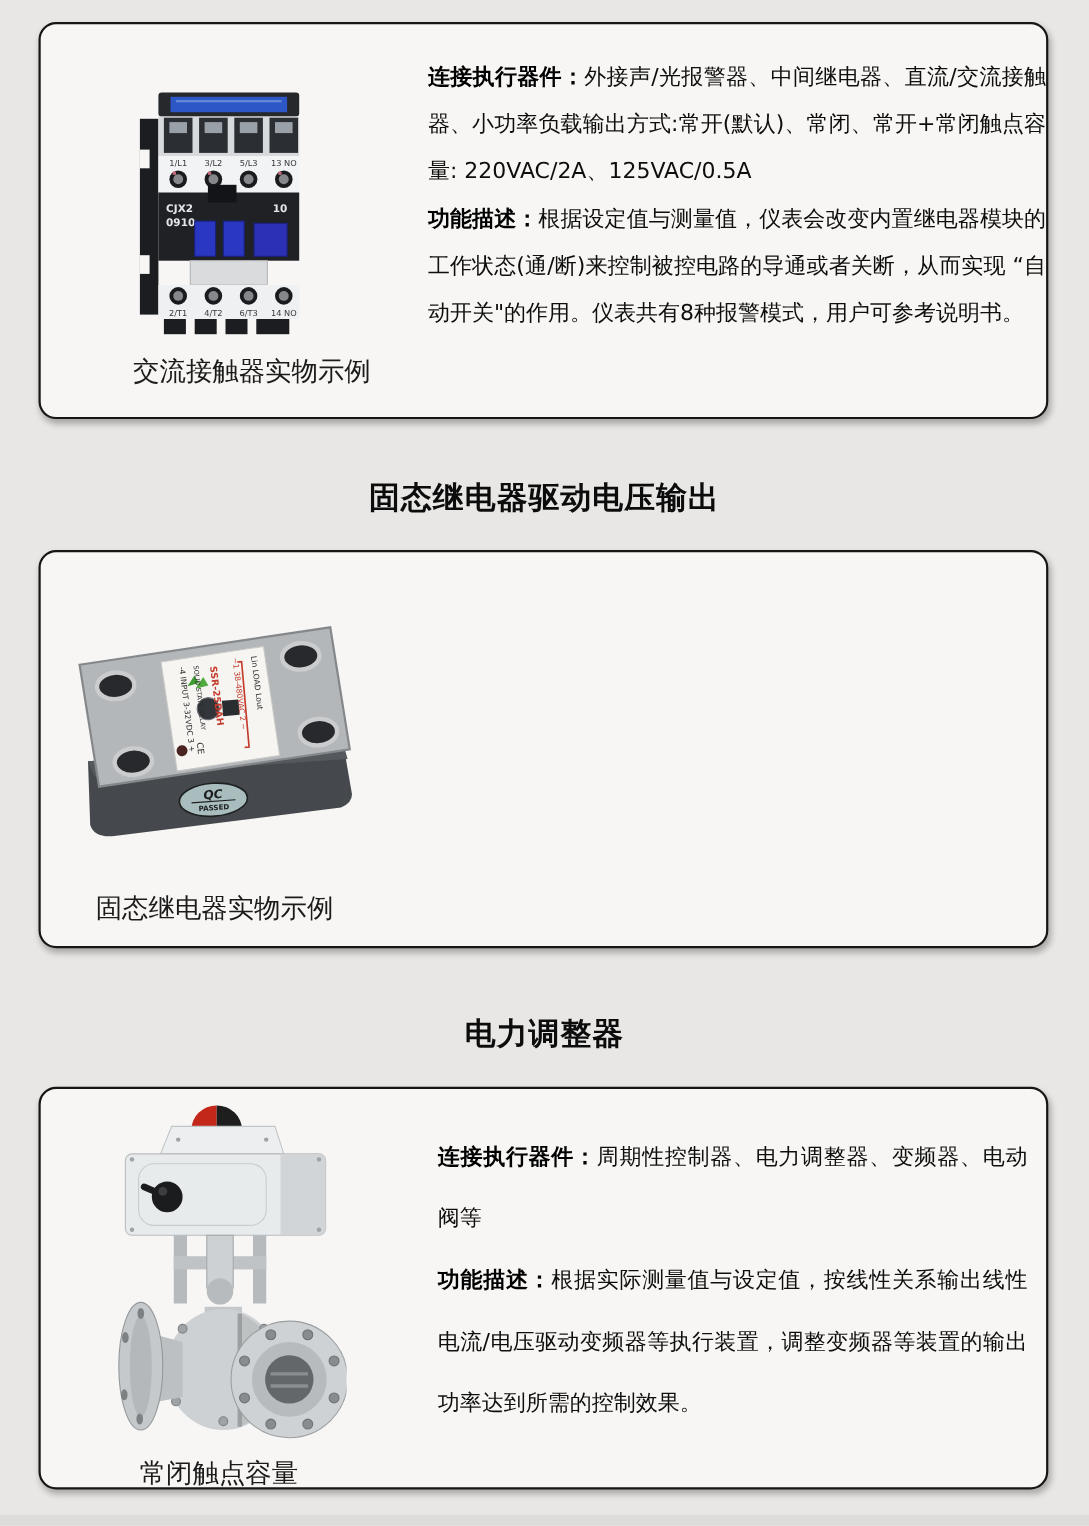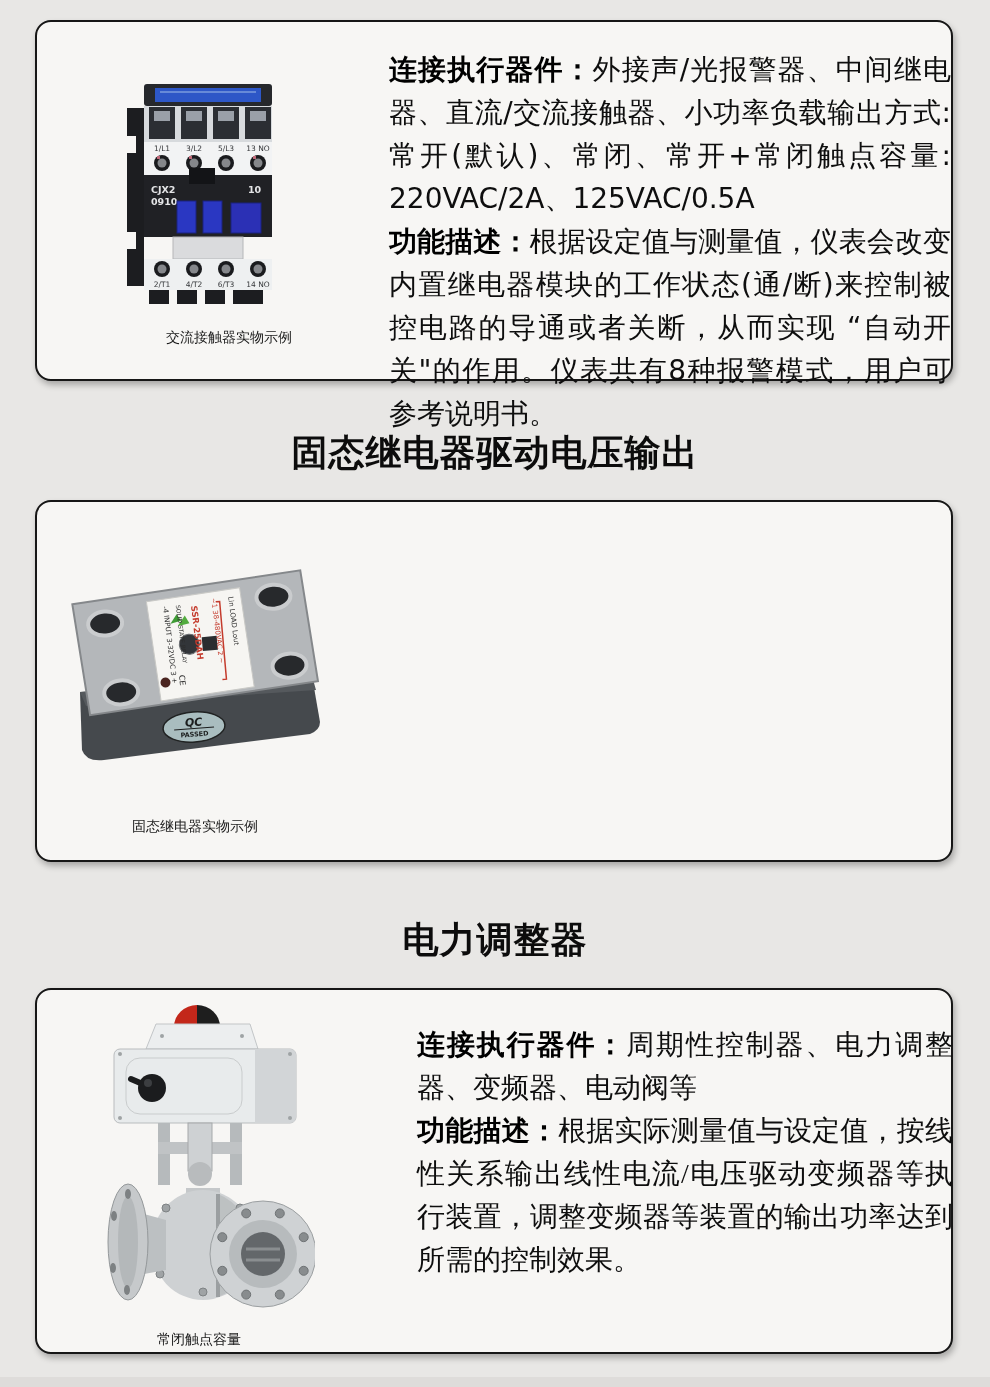--- a/index.html
+++ b/index.html
@@ -3,25 +3,25 @@
 <meta charset="utf-8">
 <style>
   html,body{margin:0;padding:0;background:#e8e7e5;}
   .page{position:relative;width:990px;height:1387px;background:#e8e7e5;
         font-family:"DejaVu Sans",sans-serif;overflow:hidden;}
   .card{position:absolute;left:35px;width:918px;background:#f7f6f4;
         border:2px solid #161616;border-radius:16px;box-sizing:border-box;
         box-shadow:2px 4px 6px rgba(0,0,0,.28);}
   .photo{position:absolute;}
   .photo svg{display:block;width:100%;height:100%;}
-  .caption{position:absolute;font-size:14px;color:#1b1b1b;text-align:center;line-height:28px;}
-  .text{position:absolute;font-size:28px;color:#0e0e0e;text-align:justify;}
+  .caption{position:absolute;font-size:24px;color:#1b1b1b;text-align:center;line-height:28px;}
+  .text{position:absolute;font-size:20px;color:#0e0e0e;text-align:justify;}
   .text p{margin:0;}
   .text b{font-weight:700;color:#000;}
-  .sec-title{position:absolute;left:0;width:100%;text-align:center;font-size:36px;
+  .sec-title{position:absolute;left:0;width:100%;text-align:center;font-size:28px;
              font-weight:600;color:#0c0c0c;letter-spacing:1px;line-height:48px;}
   .bottom-strip{position:absolute;left:0;bottom:0;width:100%;height:10px;background:#dedcda;}
 </style>
 </head>
 <body>
 
 <div class="page">
 
   <div class="card" style="top:20px;height:361px;">
     <div class="photo" style="left:90px;top:60px;width:158px;height:222px;">
@@ -236,20 +236,20 @@
           <circle cx="146.2" cy="292.6" r="4.5" fill="#888c8e" stroke="#6f7375"></circle>
           <circle cx="122.3" cy="268.8" r="4.5" fill="#888c8e" stroke="#6f7375"></circle>
           <circle cx="122.3" cy="235.2" r="4.5" fill="#888c8e" stroke="#6f7375"></circle>
           <circle cx="146.2" cy="211.4" r="4.5" fill="#888c8e" stroke="#6f7375"></circle>
           <circle cx="179.8" cy="211.4" r="4.5" fill="#888c8e" stroke="#6f7375"></circle>
           <circle cx="203.7" cy="235.2" r="4.5" fill="#888c8e" stroke="#6f7375"></circle>
         </g>
       </svg>
     </div>
     <div class="caption" style="left:52px;top:335px;width:220px;">常闭触点容量</div>
-    <div class="text" style="left:380px;top:33px;width:536px;line-height:43px;font-family:Liberation Serif, serif;">
+    <div class="text" style="left:361px;top:33px;width:536px;line-height:56px;">
       <p><b>连接执行器件：</b><span>周期性控制器、电力调整器、变频器、电动阀等</span></p>
       <p><b>功能描述：</b><span>根据实际测量值与设定值，按线性关系输出线性电流/电压驱动变频器等执行装置，调整变频器等装置的输出功率达到所需的控制效果。</span></p>
     </div>
   </div>
 
   <div class="bottom-strip"></div>
 </div>
 
 </body></html>

